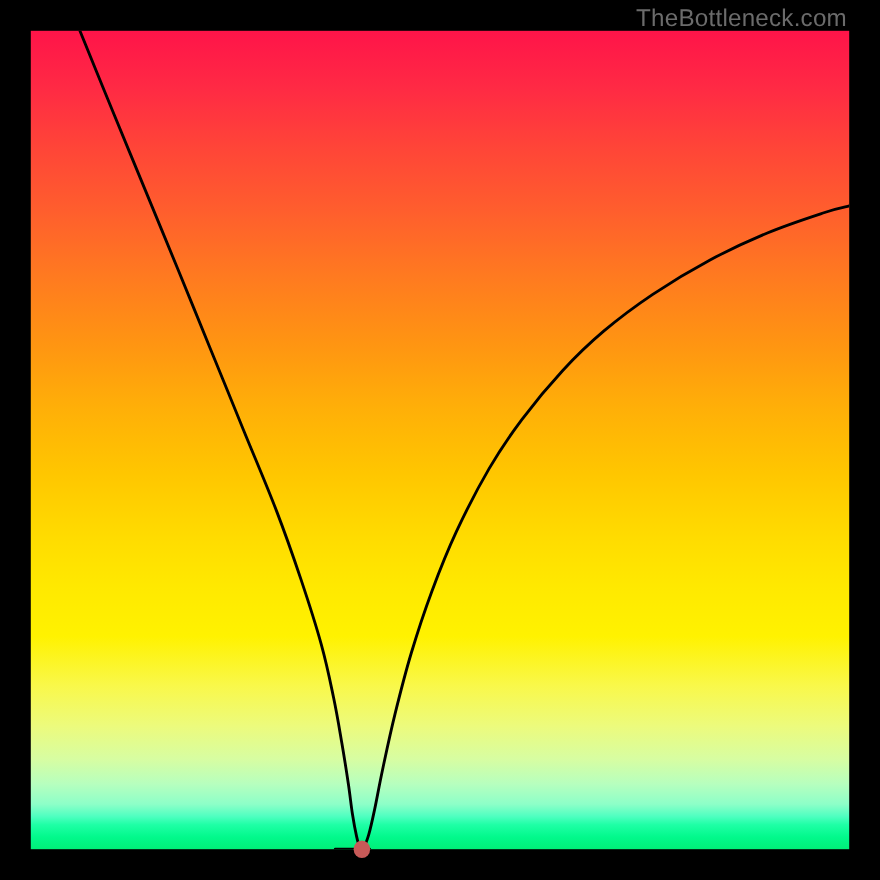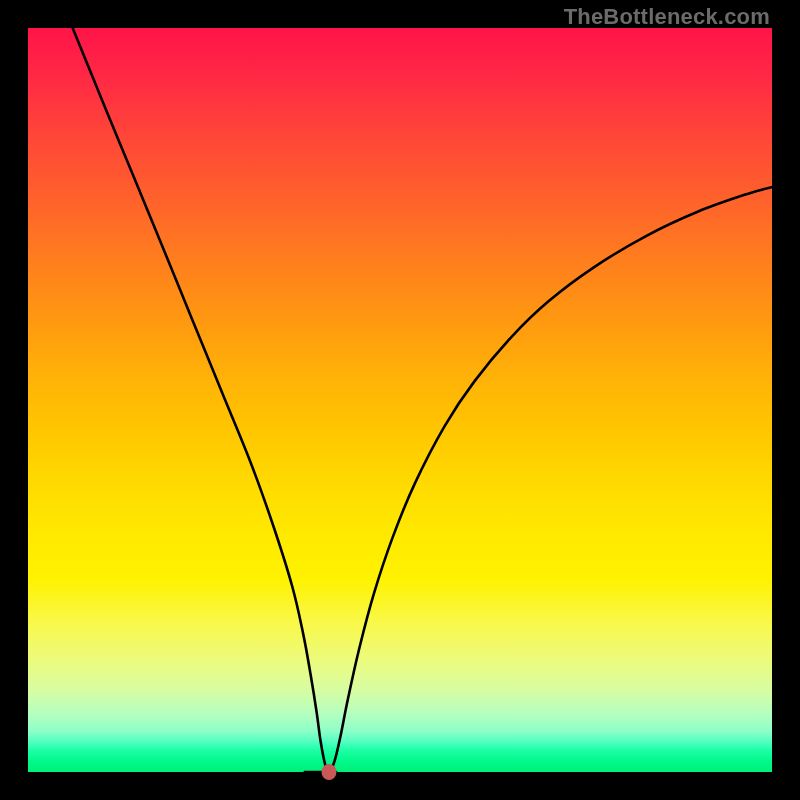--- a/index.html
+++ b/index.html
@@ -48,21 +48,21 @@
         #02f98c 98.5%,
         #00f078 100%
       );
   }
   .watermark {
     position: absolute;
     top: 4px;
     right: 30px;
     color: #6b6b6b;
     font-size: 22px;
-    font-weight: 700;
+    font-weight: 400;
     letter-spacing: 0.2px;
   }
   svg.curve {
     position: absolute;
     left: 0;
     top: 0;
     width: 744px;
     height: 744px;
   }
   .minpoint {

